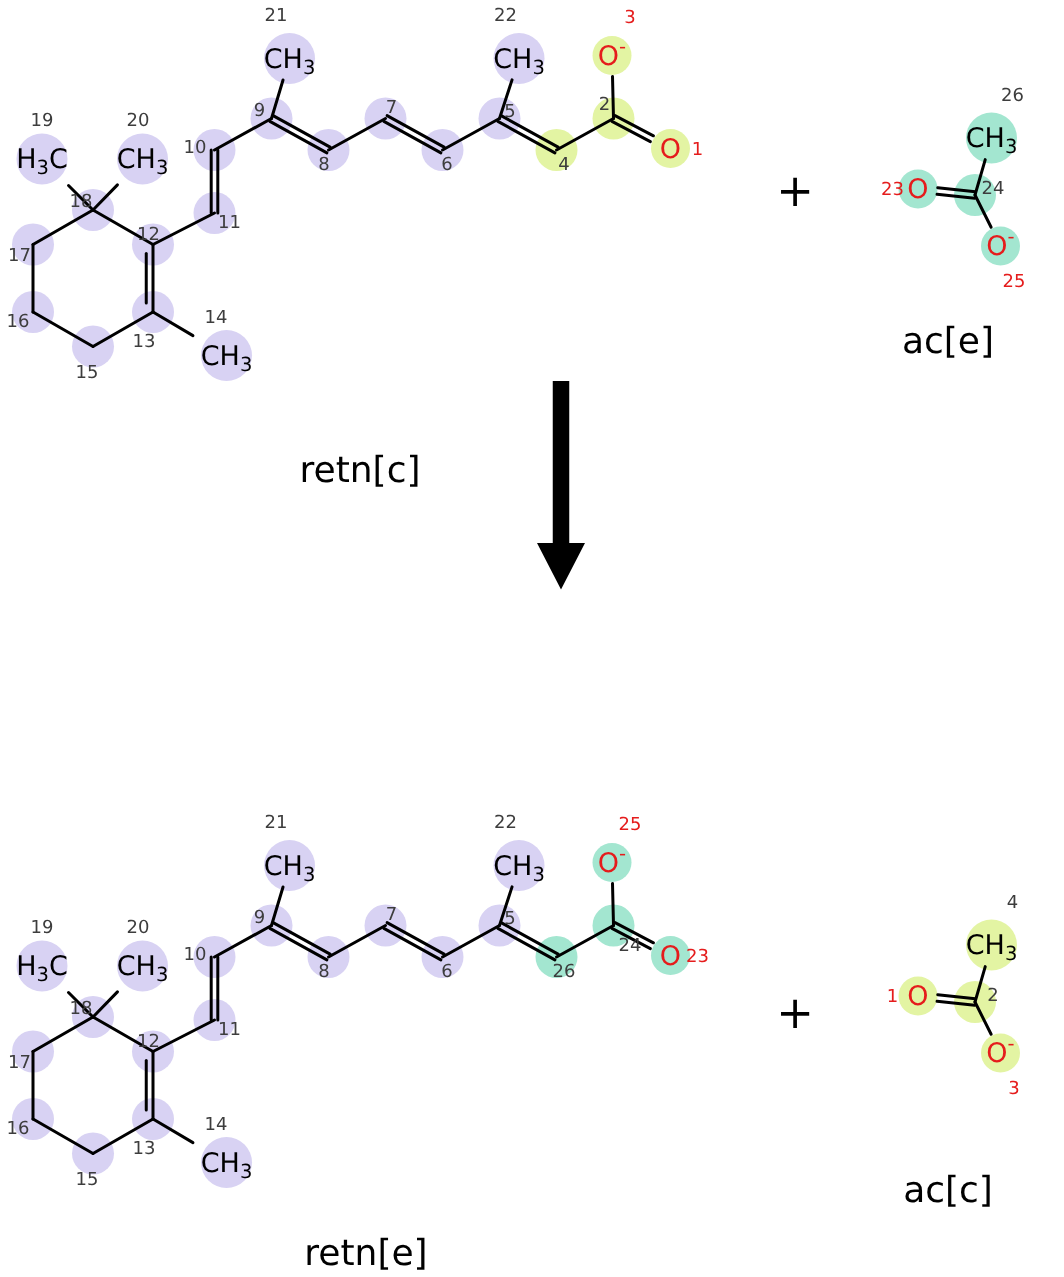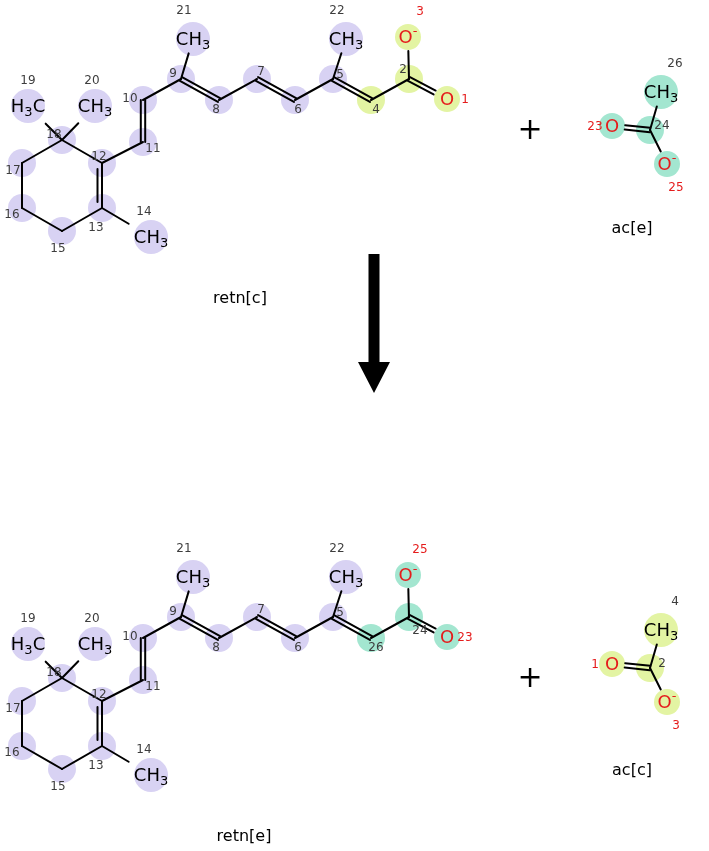--- a/index.html
+++ b/index.html
@@ -2,21 +2,21 @@
 <html><head>
 <meta charset="utf-8">
 <style>
   html,body{margin:0;padding:0;background:#ffffff;}
   .stage{position:relative;width:709px;height:851px;background:#ffffff;overflow:hidden;}
   .stage svg{position:absolute;left:0;top:0;}
   .stage svg text{font-family:"DejaVu Sans","Liberation Sans",sans-serif;}
   .overlay-label{
     position:absolute;transform:translate(-50%,-50%);
     font-family:"DejaVu Sans","Liberation Sans",sans-serif;
-    font-size:16px;color:#000;white-space:nowrap;
+    font-size:24px;color:#000;white-space:nowrap;
   }
   .plus{font-size:30px;}
 </style>
 </head>
 <body>
 
 <div class="stage">
   <svg id="rx" width="709" height="851" viewBox="0 0 709 851">
       <g transform="translate(0,0)">
         <circle cx="28" cy="106" r="17" fill="#d8d2f3"></circle>
@@ -210,20 +210,20 @@
         <text x="612" y="132" text-anchor="middle" fill="#e51c1c" font-size="18"><tspan dy="0" font-size="18">O</tspan></text>
         <text x="667" y="170" text-anchor="middle" fill="#e51c1c" font-size="18"><tspan dy="0" font-size="18">O</tspan><tspan dy="-8" font-size="13">-</tspan></text>
         <text x="675" y="67" text-anchor="middle" fill="#3d3d3d" font-size="12">4</text>
         <text x="662" y="129" text-anchor="middle" fill="#3d3d3d" font-size="12">2</text>
         <text x="595" y="130" text-anchor="middle" fill="#e51c1c" font-size="12">1</text>
         <text x="676" y="191" text-anchor="middle" fill="#e51c1c" font-size="12">3</text>
       </g>
       <polygon points="368.5,254 379.5,254 379.5,362 390,362 374,393 358,362 368.5,362" fill="#000000"></polygon>
     </svg>
 
-  <div class="overlay-label" style="left:240px;top:297px">retn[c]</div>
+  <div class="overlay-label" style="left:240px;top:313px">retn[c]</div>
   <div class="overlay-label plus" style="left:530px;top:128px">+</div>
   <div class="overlay-label" style="left:632px;top:227px">ac[e]</div>
 
   <div class="overlay-label" style="left:244px;top:835px">retn[e]</div>
   <div class="overlay-label plus" style="left:530px;top:676px">+</div>
-  <div class="overlay-label" style="left:632px;top:769px">ac[c]</div>
+  <div class="overlay-label" style="left:632px;top:793px">ac[c]</div>
 </div>
 
 </body></html>

